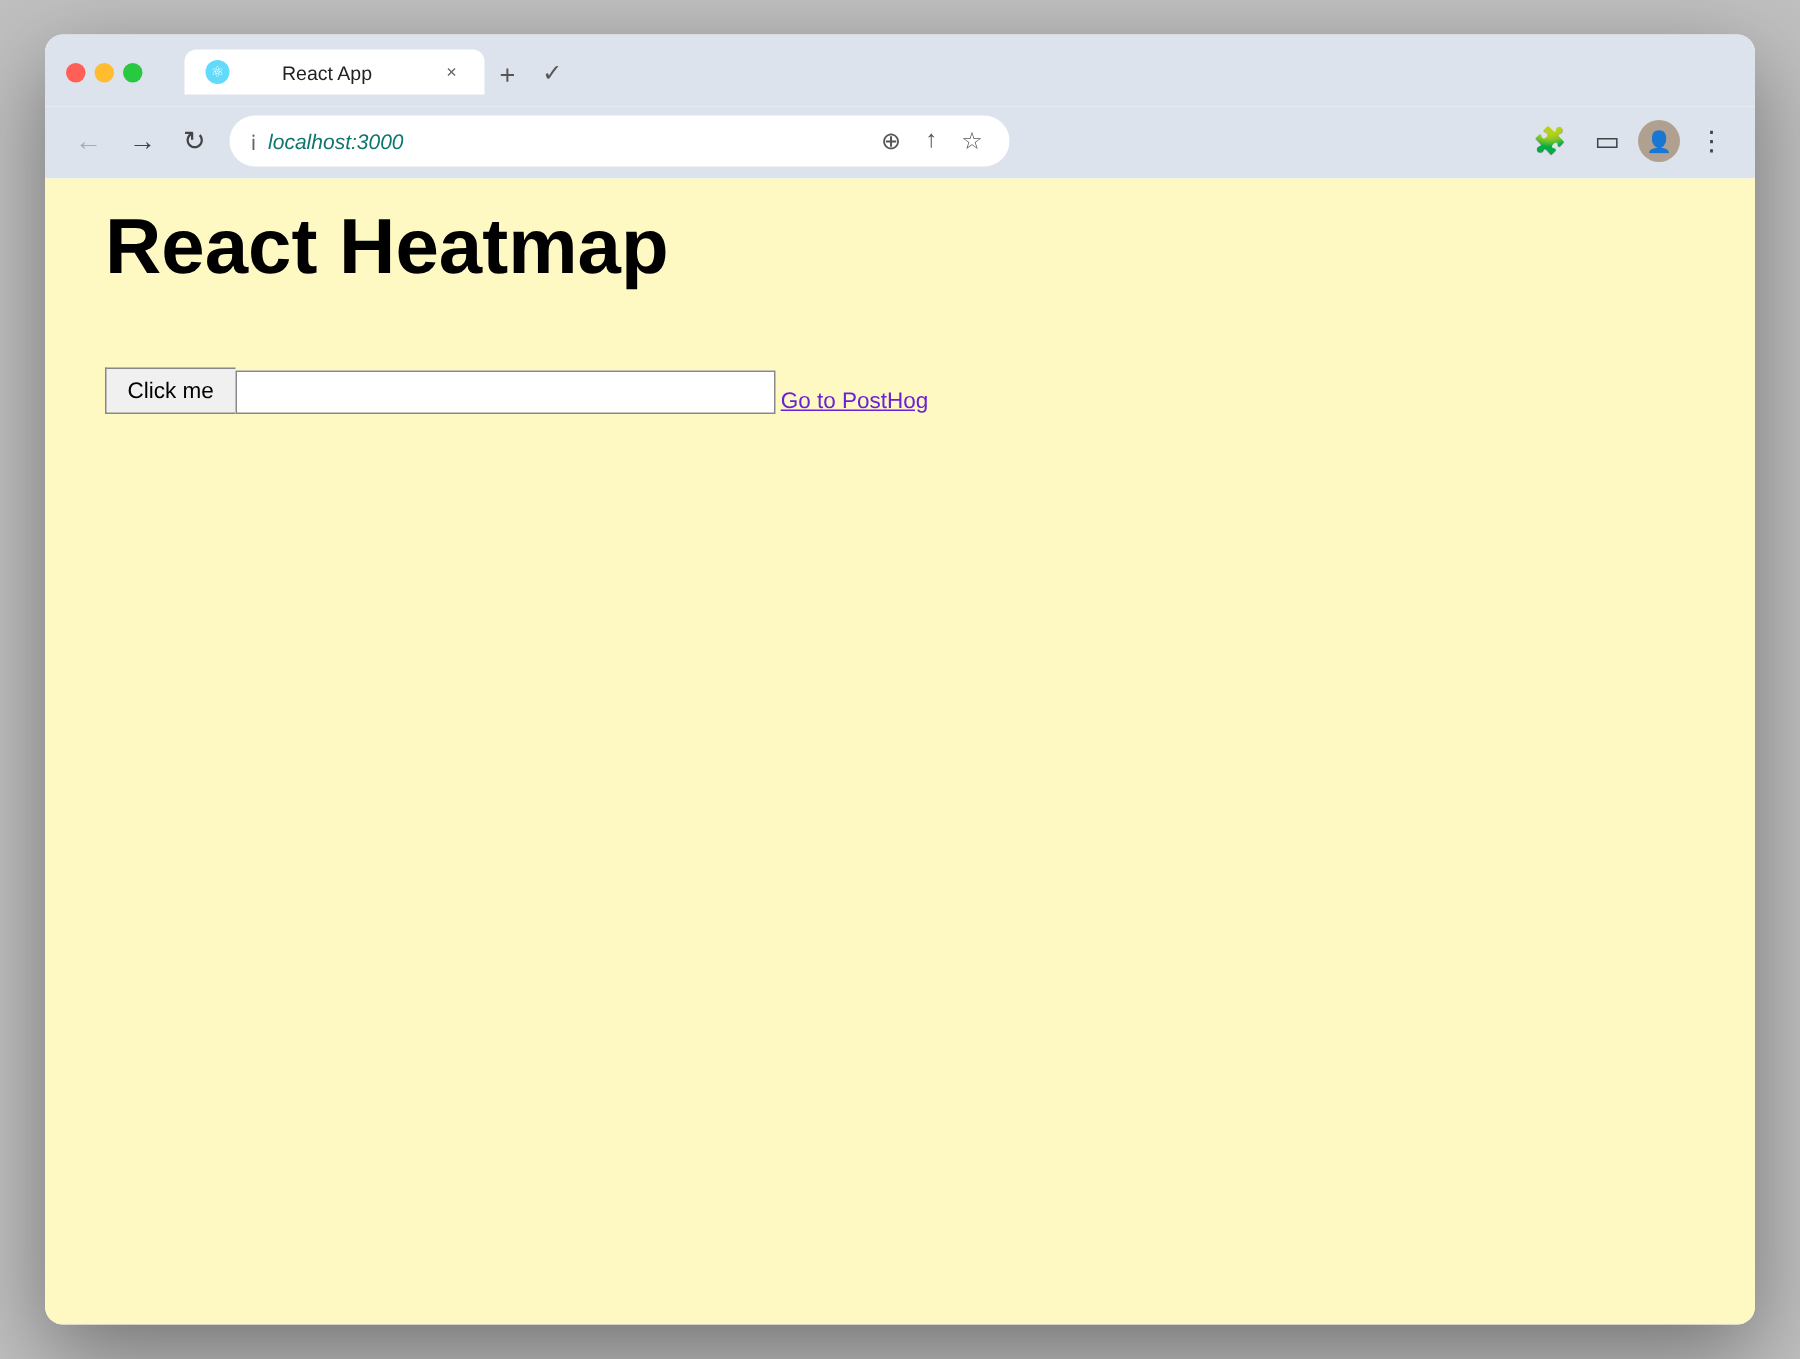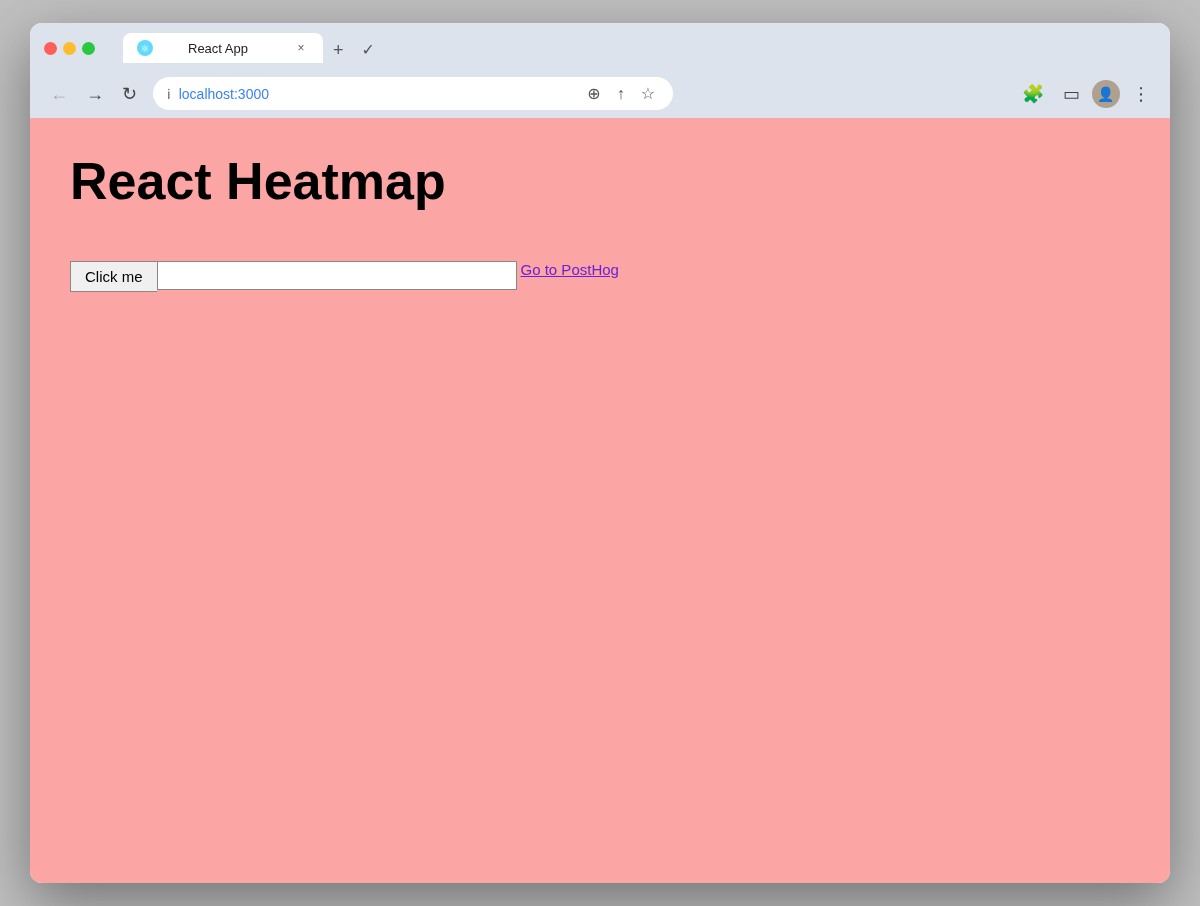--- a/index.html
+++ b/index.html
@@ -158,22 +158,23 @@
       margin: 0 4px;
     }
 
     .address-info-icon {
       color: #666;
       font-size: 14px;
     }
 
     .address-text {
       font-size: 14px;
-      color: #3b82f6;
+      color: #0f766e;
       flex: 1;
+      font-style: italic;
     }
 
     .zoom-icon, .share-icon, .star-icon {
       color: #555;
       font-size: 16px;
       cursor: pointer;
       padding: 2px 4px;
     }
 
     .nav-actions {
@@ -202,36 +203,36 @@
       display: flex;
       align-items: center;
       justify-content: center;
       font-size: 14px;
       color: #fff;
     }
 
     
     .page-content {
       flex: 1;
-      background: #fca5a5;
-      padding: 33px 40px;
+      background: #fef9c3;
+      padding: 16px 40px;
       overflow-y: auto;
     }
 
     .page-title {
       font-size: 52px;
       font-weight: 900;
       color: #000;
       margin-bottom: 50px;
       font-family: -apple-system, BlinkMacSystemFont, 'Segoe UI', sans-serif;
     }
 
     .page-controls {
       display: flex;
-      align-items: flex-start;
+      align-items: flex-end;
       gap: 0;
     }
 
     .click-btn {
       padding: 6px 14px;
       font-size: 15px;
       background: #f0f0f0;
       border: 1px solid #888;
       border-right: none;
       cursor: pointer;

